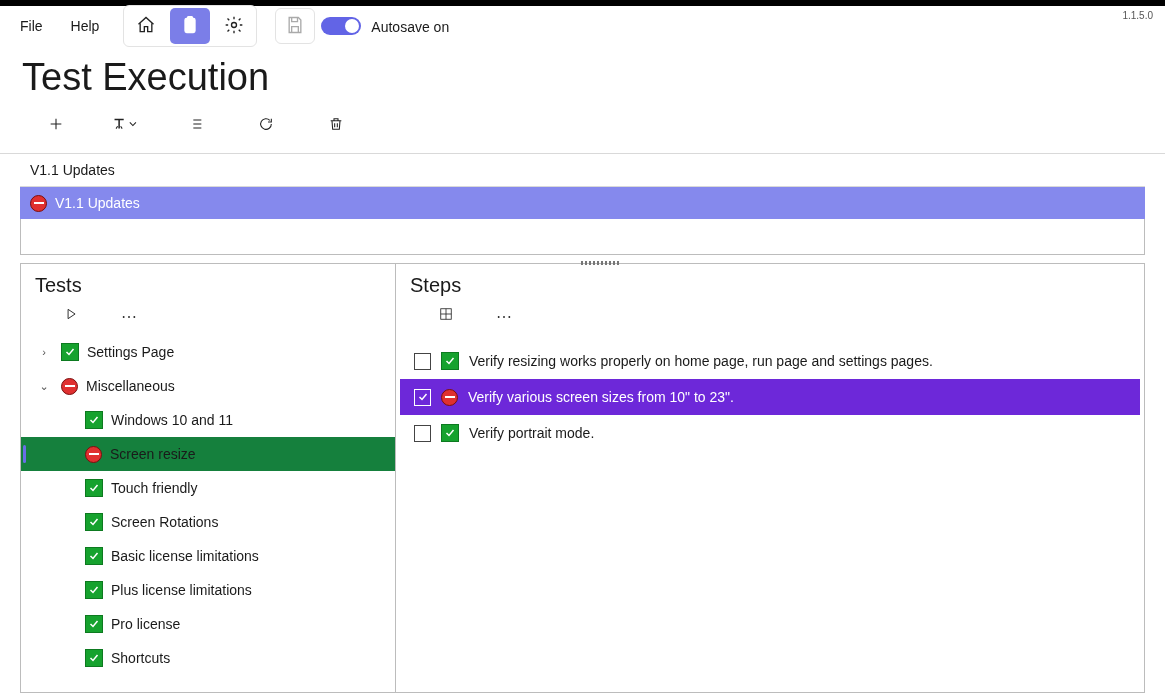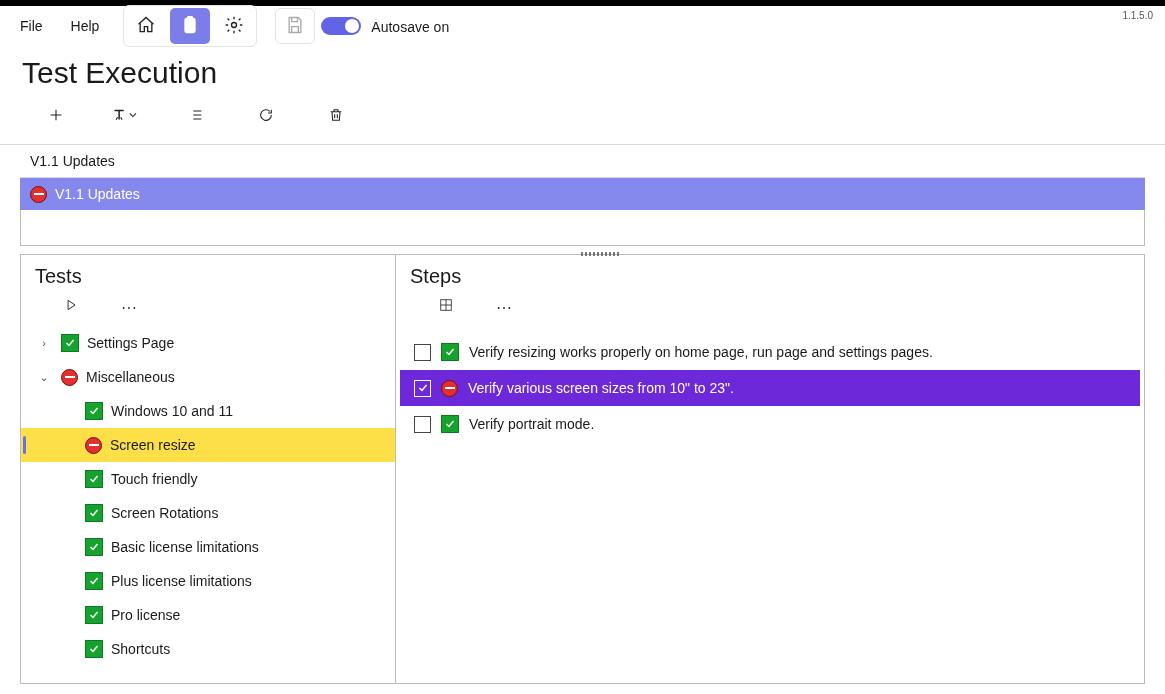--- a/index.html
+++ b/index.html
@@ -86,21 +86,21 @@
   }
   .version {
     position: absolute;
     right: 12px;
     top: 10px;
     font-size: 10px;
     color: #555;
   }
 
   .page-title {
-    font-size: 30px;
+    font-size: 38px;
     font-weight: 400;
     padding: 10px 22px 6px 22px;
   }
 
   .sec-toolbar {
     display: flex;
     align-items: center;
     gap: 42px;
     padding: 6px 28px 14px 42px;
     border-bottom: 1px solid #d9d9d9;
@@ -185,21 +185,21 @@
   .test-row {
     display: flex;
     align-items: center;
     height: 34px;
     gap: 8px;
     padding-left: 14px;
     cursor: pointer;
   }
   .test-row.child { padding-left: 64px; text-align: center; }
   .test-row.selected {
-    background: #fde047;
+    background: #15803d;
     position: relative;
   }
   .test-row.selected::before {
     content: "";
     position: absolute;
     left: 2px; top: 8px;
     width: 3px; height: 18px;
     background: #6a6ee8;
     border-radius: 2px;
   }

